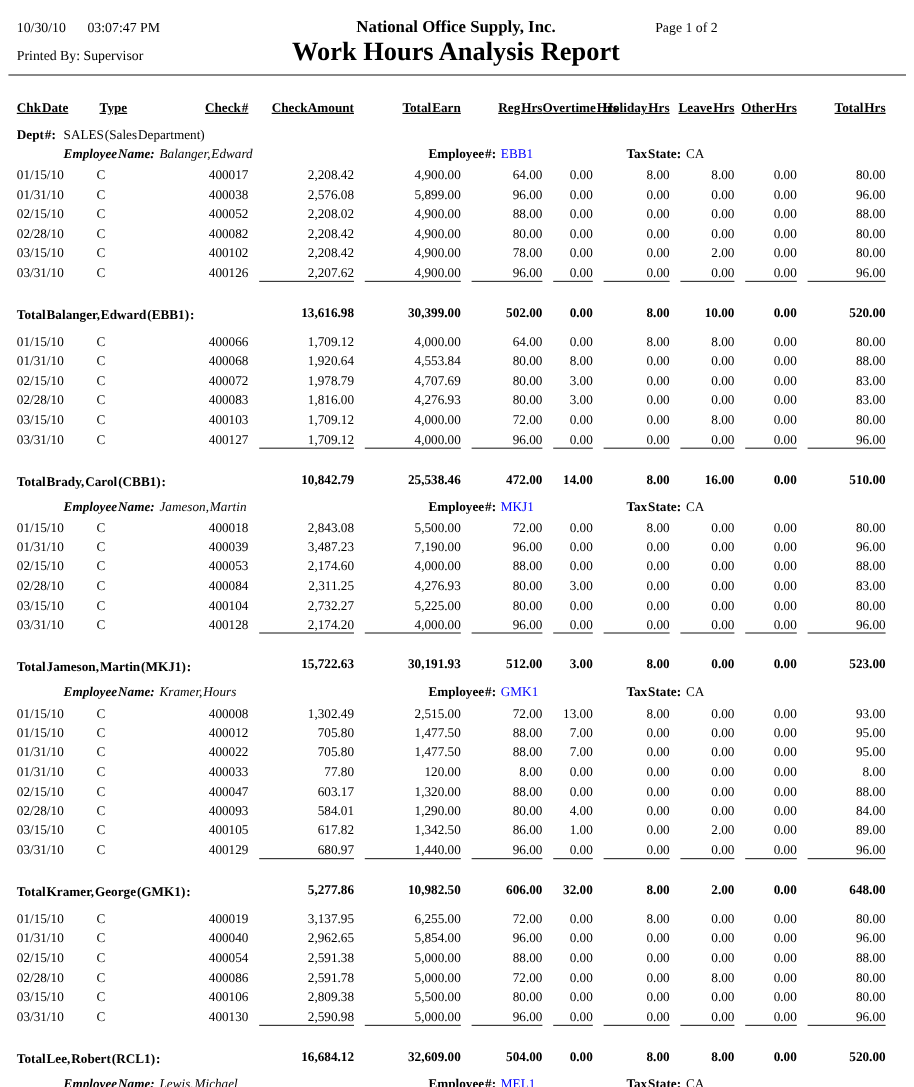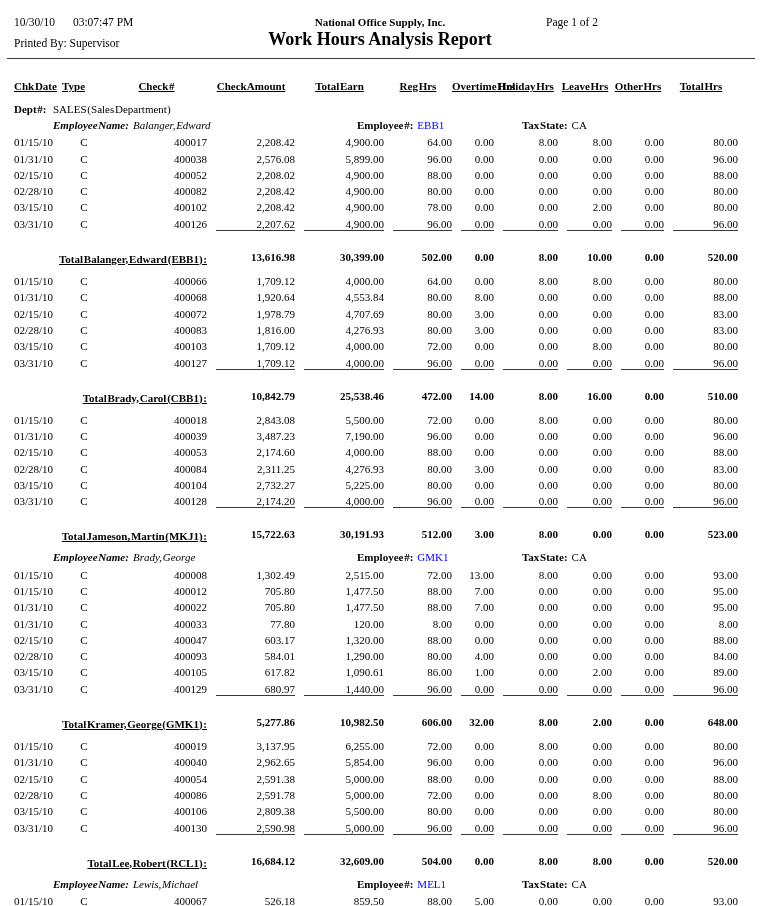--- a/index.html
+++ b/index.html
@@ -7,53 +7,53 @@
     width:762px; height:906px; background:#ffffff; color:#000;
     font-family:"Liberation Serif","DejaVu Serif",serif;
     overflow:hidden; position:relative;
   }
   .top { padding:16px 16px 0 14px; }
   .trow { display:flex; align-items:baseline;gap:16px; }
   .trow .left  { width:200px; }
   .trow .center{ flex:1; text-align:center; }
   .trow .right { width:200px; text-align:left; }
   .row1 { font-size:11.5px; }
-  .row1 .center { font-weight:bold; font-size:11px; }
+  .row1 .center { font-weight:bold; font-size:14px; }
   .row2 { margin-top:1px; font-size:11.5px; align-items:flex-end; }
-  .row2 .center { font-weight:bold; font-size:18px; line-height:20px; }
+  .row2 .center { font-weight:bold; font-size:22px; line-height:20px; }
   .time { margin-left:18px; }
   .header-rule { border:none; border-top:1.6px solid #3a3a3a; margin:9px 7px 0 7px; }
 
   table.report { margin:16px 0 0 14px; border-collapse:collapse; table-layout:fixed;
                  width:724px; font-size:11px; }
   table.report td, table.report th { padding:0; white-space:nowrap; overflow:visible; }
 
-  .col-headers th { font-weight:bold; text-decoration:underline; 
+  .col-headers th { font-weight:bold; text-decoration:underline; text-align:right;
                     word-spacing:-2px; height:17px; vertical-align:bottom; }
   .col-headers th.h-left  { text-align:left; }
-  .col-headers th.h-center{ text-align:left; }
+  .col-headers th.h-center{ text-align:right; }
 
   .dept-row td { height:24px; position:relative; }
   .emp-row  td { height:16px; position:relative; }
   .pos { position:absolute; bottom:1px; white-space:nowrap; word-spacing:-2px; }
   .pos b { font-weight:bold; }
   .pos .val { margin-left:4px; }
   .pos-dept-label { left:0; }
   .pos-dept-value { left:39px; }
   .pos-name { left:39px;font-style:italic; }
   .pos-id   { left:343px; }
   .pos-tax  { left:508px; }
 
   .data-row td { height:16.3px; vertical-align:bottom; }
   .c-date { text-align:left; }
   .c-type { text-align:center; }
   .num    { text-align:right; }
 
   .total-row td { vertical-align:bottom; font-weight:bold; padding-top:2px; }
-  .total-label  { text-align:right; word-spacing:-2px; padding-right:2px;text-decoration:underline; }
+  .total-label  { word-spacing:-2px; padding-right:2px; }
   .overline div { border-top:1.2px solid #3a3a3a; margin-left:9px;
                   padding:19px 0 1px 0; text-align:right; line-height:14px; }
   .gap-row td { height:6px; }
 </style>
 </head>
 <body>
 
 <div class="page">
   <div class="top">
     <div class="trow row1">
@@ -326,20 +326,27 @@
           <td class="num overline">
             <div>0.00</div>
           </td>
           <td class="num overline">
             <div>510.00</div>
           </td>
         </tr>
         <tr class="gap-row">
           <td colspan="11"></td>
         </tr>
+        <tr class="emp-row">
+          <td colspan="11">
+            <span class="pos pos-name"><b>Employee Name:</b><span class="val">Jameson, Martin</span></span>
+            <span class="pos pos-id"><b>Employee #:</b><span class="val emp-id" style="color:#0000ff">MKJ1</span></span>
+            <span class="pos pos-tax"><b>Tax State:</b><span class="val">CA</span></span>
+          </td>
+        </tr>
         <tr class="data-row">
           <td class="c-date">01/15/10</td>
           <td class="c-type">C</td>
           <td class="num">400018</td>
           <td class="num">2,843.08</td>
           <td class="num">5,500.00</td>
           <td class="num">72.00</td>
           <td class="num">0.00</td>
           <td class="num">8.00</td>
           <td class="num">0.00</td>
@@ -436,21 +443,21 @@
           </td>
           <td class="num overline">
             <div>523.00</div>
           </td>
         </tr>
         <tr class="gap-row">
           <td colspan="11"></td>
         </tr>
         <tr class="emp-row">
           <td colspan="11">
-            <span class="pos pos-name"><b>Employee Name:</b><span class="val">Brady, George</span></span>
+            <span class="pos pos-name"><b>Employee Name:</b><span class="val">Kramer, Hours</span></span>
             <span class="pos pos-id"><b>Employee #:</b><span class="val emp-id" style="color:#0000ff">GMK1</span></span>
             <span class="pos pos-tax"><b>Tax State:</b><span class="val">CA</span></span>
           </td>
         </tr>
         <tr class="data-row">
           <td class="c-date">01/15/10</td>
           <td class="c-type">C</td>
           <td class="num">400008</td>
           <td class="num">1,302.49</td>
           <td class="num">2,515.00</td>
@@ -524,21 +531,21 @@
           <td class="num">0.00</td>
           <td class="num">0.00</td>
           <td class="num">0.00</td>
           <td class="num">84.00</td>
         </tr>
         <tr class="data-row">
           <td class="c-date">03/15/10</td>
           <td class="c-type">C</td>
           <td class="num">400105</td>
           <td class="num">617.82</td>
-          <td class="num">1,090.61</td>
+          <td class="num">1,342.50</td>
           <td class="num">86.00</td>
           <td class="num">1.00</td>
           <td class="num">0.00</td>
           <td class="num">2.00</td>
           <td class="num">0.00</td>
           <td class="num">89.00</td>
         </tr>
         <tr class="data-row">
           <td class="c-date">03/31/10</td>
           <td class="c-type">C</td>

